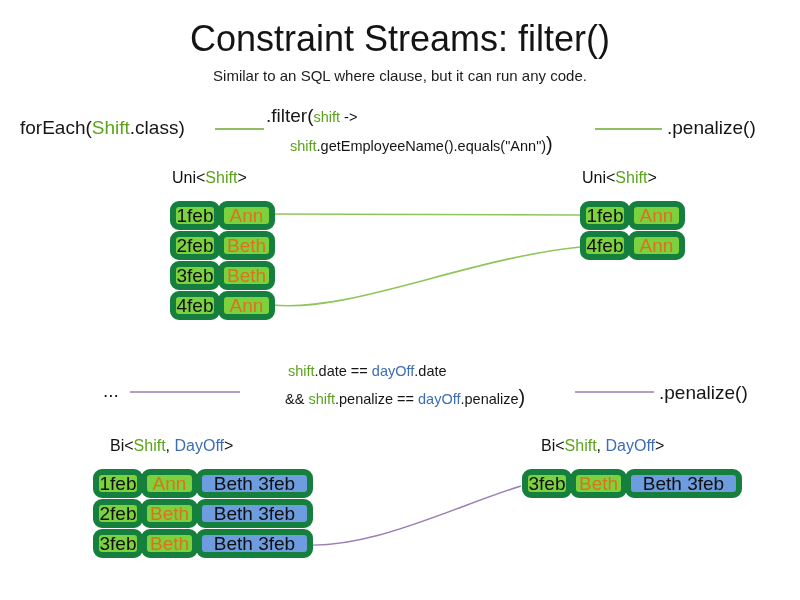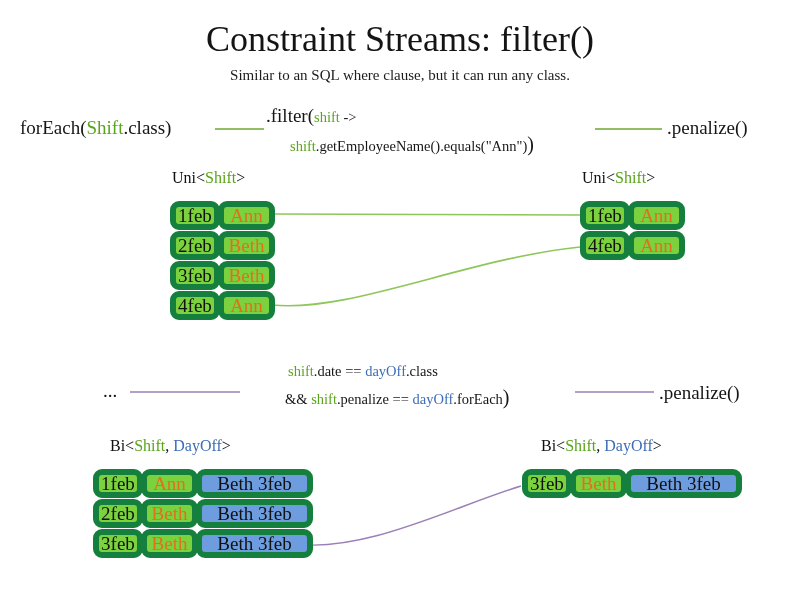--- a/index.html
+++ b/index.html
@@ -1,20 +1,20 @@
 <!DOCTYPE html>
 <html><head>
 <meta charset="utf-8">
 <style>
   html,body{margin:0;padding:0;background:#fff;}
   #canvas{
     position:relative;width:800px;height:600px;background:#ffffff;overflow:hidden;
     font-family:"Liberation Sans","DejaVu Sans",sans-serif;color:#111;
   }
-  .abs{position:absolute;font-family:Liberation Serif, serif;}
+  .abs{position:absolute;}
   #title{top:18px;left:0;width:800px;text-align:center;font-size:36px;color:#141414;letter-spacing:0px;}
   #subtitle{top:67px;left:0;width:800px;text-align:center;font-size:15px;color:#1c1c1c;}
 
   .big{font-size:19px;color:#161616;}
   .sm{font-size:14.5px;color:#161616;}
   .close{font-size:20px;color:#161616;}
   .kw-green{color:var(--kw-green);}
   .kw-blue{color:var(--kw-blue);}
   .code-row{white-space:pre;}
 
@@ -31,21 +31,21 @@
   .cell.name{width:57px;margin-left:-2px;color:var(--txt-orange);}
   .cell.dayoff{width:117px;margin-left:-2px;background:var(--cell-blue);color:#101010;}
   svg{position:absolute;left:0;top:0;pointer-events:none;}
 </style>
 </head>
 <body>
 
 <div id="canvas" style="--cell-green: #7cd23e; --cell-blue: #6d9dde; --txt-orange: #e0701a; --kw-green: #5aa41c; --kw-blue: #3c6db5; --line-green: #6aaa2e; --line-lgreen: #8ec65a; --line-purple: #9b7fb6;">
 
   <div id="title" class="abs">Constraint Streams: filter()</div>
-  <div id="subtitle" class="abs">Similar to an SQL where clause, but it can run any class.</div>
+  <div id="subtitle" class="abs">Similar to an SQL where clause, but it can run any code.</div>
 
   <svg width="800" height="600">
     <path d="M215,129 H264" stroke="var(--line-green)" stroke-width="1.6" fill="none"></path>
     <path d="M595,129 H662" stroke="var(--line-green)" stroke-width="1.6" fill="none"></path>
     <path d="M272,214 L580,215" stroke="var(--line-lgreen)" stroke-width="1.6" fill="none"></path>
     <path d="M272,305 C350,313 465,259 580,247" stroke="var(--line-lgreen)" stroke-width="1.6" fill="none"></path>
     <path d="M130,392 H240" stroke="var(--line-purple)" stroke-width="1.4" fill="none"></path>
     <path d="M575,392 H654" stroke="var(--line-purple)" stroke-width="1.4" fill="none"></path>
     <path d="M295,544 C365,553 455,506 521,486" stroke="var(--line-purple)" stroke-width="1.4" fill="none"></path>
   </svg>
@@ -88,22 +88,22 @@
       </div>
     <div class="trow">
         <div class="cell date">4feb</div>
         <div class="cell name">Ann</div>
       </div>
   </div>
 
   <div class="abs big" style="left:103px;top:380px">...</div>
 
   <div class="abs" style="left:264px;top:355px">
-    <div class="code-row" style="margin-left:24px;margin-top:7px"><span class="sm kw-green">shift</span><span class="sm">.date == </span><span class="sm kw-blue">dayOff</span><span class="sm">.class</span></div>
-    <div class="code-row" style="margin-left:21px;margin-top:6px"><span class="sm">&amp;&amp; </span><span class="sm kw-green">shift</span><span class="sm">.penalize == </span><span class="sm kw-blue">dayOff</span><span class="sm">.forEach</span><span class="close">)</span></div>
+    <div class="code-row" style="margin-left:24px;margin-top:7px"><span class="sm kw-green">shift</span><span class="sm">.date == </span><span class="sm kw-blue">dayOff</span><span class="sm">.date</span></div>
+    <div class="code-row" style="margin-left:21px;margin-top:6px"><span class="sm">&amp;&amp; </span><span class="sm kw-green">shift</span><span class="sm">.penalize == </span><span class="sm kw-blue">dayOff</span><span class="sm">.penalize</span><span class="close">)</span></div>
   </div>
 
   <div class="abs big" style="left:659px;top:382px">.penalize()</div>
 
   <div class="abs type-label" style="left:110px;top:437px"><span>Bi&lt;</span><span class="kw-green">Shift</span><span>, </span><span class="kw-blue">DayOff</span><span>&gt;</span></div>
   <div class="abs type-label" style="left:541px;top:437px"><span>Bi&lt;</span><span class="kw-green">Shift</span><span>, </span><span class="kw-blue">DayOff</span><span>&gt;</span></div>
 
   <div class="abs table" style="left:93px;top:469px">
     <div class="trow">
         <div class="cell date">1feb</div>

